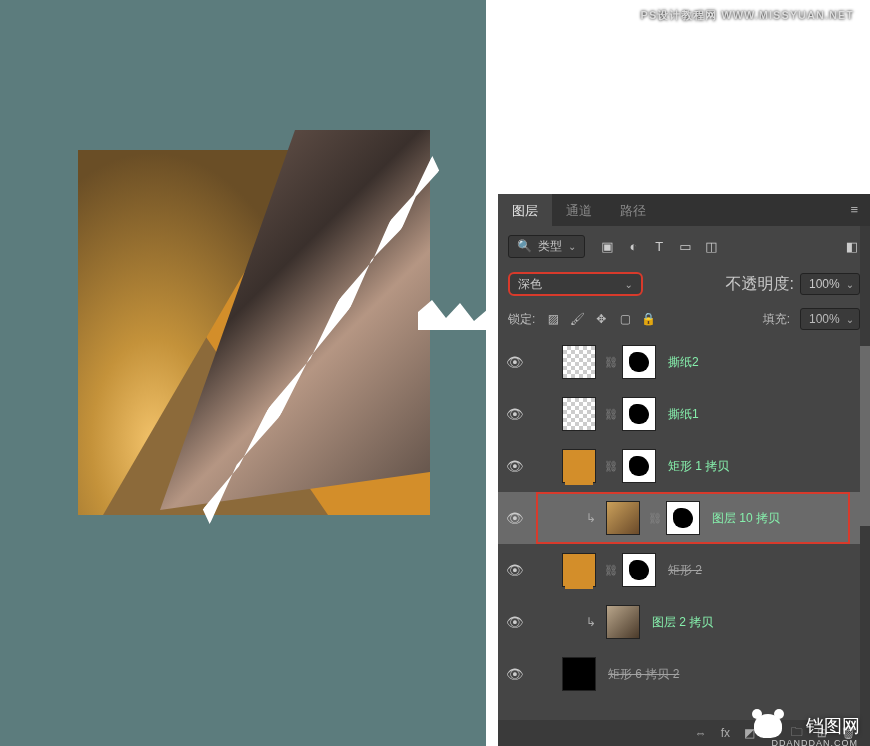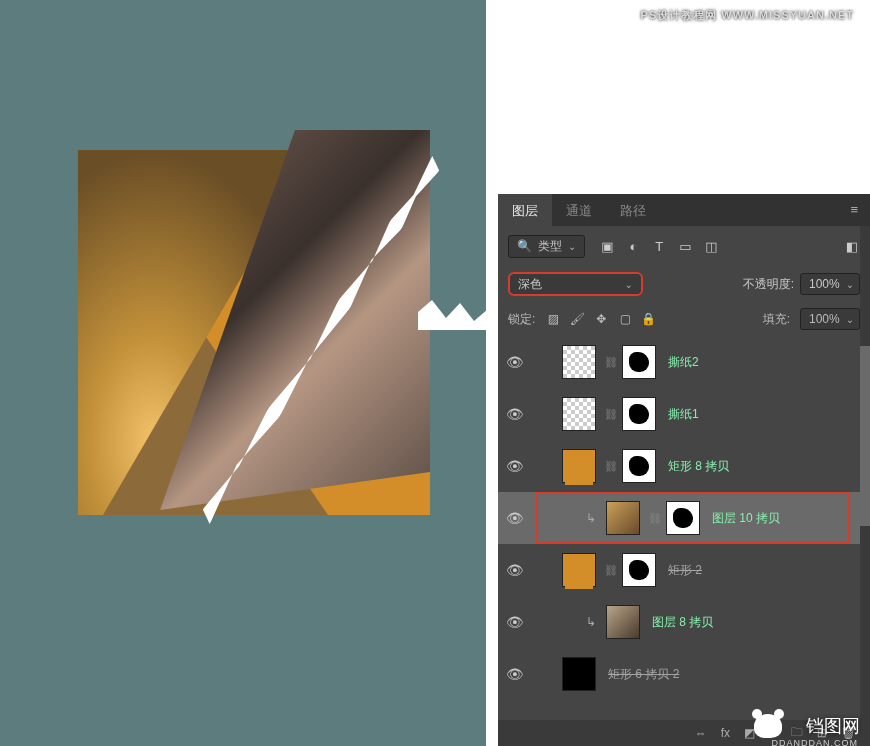--- a/index.html
+++ b/index.html
@@ -25,21 +25,21 @@
   .row { display: flex; align-items: center; gap: 6px; padding: 6px 10px; }
   .filter-row { height: 40px; }
   .dropdown { background: #3a3a3a; border: 1px solid #222; border-radius: 3px; padding: 2px 8px; display: flex; align-items: center; gap: 6px; font-size: 12px; }
   .dropdown .chev { font-size: 10px; color:#aaa; }
   .icons-row { display:flex; gap:10px; margin-left:8px; }
   .icon-sq { width:16px; height:16px; display:flex; align-items:center; justify-content:center; color:#ccc; font-size:13px; }
 
   .blend-row { position: relative; }
   .red-box { border: 2px solid #d83a2b; border-radius: 6px; }
   .blend-dd { width: 135px; height: 24px; justify-content: space-between; }
-  .opacity-lbl { margin-left:auto; font-size:12px; }
+  .opacity-lbl { margin-left:auto; font-size:16px; }
   .pct-dd { width:60px; height:22px; justify-content:space-between; }
 
   .lock-row { font-size: 12px; color:#bbb; gap:10px;text-align:center; }
   .lock-icons { display:flex; gap:8px; }
   .lock-icons span { width:16px; height:16px; display:flex; align-items:center; justify-content:center; }
 
   .layers { position:relative; }
   .layer { display:flex; align-items:center; height:52px; padding:0 8px; gap:8px; }
   .layer.sel { background:#6a6a6a; }
   .eye { width:18px; text-align:center; color:#ccc; font-size:14px; }
@@ -160,21 +160,21 @@
         <div class="lname">撕纸1</div>
       </div>
       <div class="layer">
         <div class="eye">👁</div>
         <div class="indent1"></div>
         <div class="thumb orange"></div>
         <div class="link">⛓</div>
         <div class="mask">
           <div class="blob"></div>
         </div>
-        <div class="lname">矩形 8 拷贝</div>
+        <div class="lname">矩形 1 拷贝</div>
       </div>
       <div class="layer sel">
         <div class="eye">👁</div>
         <div class="indent2"></div>
         <div class="clip-arrow">↳</div>
         <div class="thumb photo1"></div>
         <div class="link">⛓</div>
         <div class="mask">
           <div class="blob"></div>
         </div>
@@ -189,21 +189,21 @@
         <div class="mask">
           <div class="blob"></div>
         </div>
         <div class="lname strike">矩形 2</div>
       </div>
       <div class="layer">
         <div class="eye">👁</div>
         <div class="indent2"></div>
         <div class="clip-arrow">↳</div>
         <div class="thumb photo2"></div>
-        <div class="lname">图层 8 拷贝</div>
+        <div class="lname">图层 2 拷贝</div>
       </div>
       <div class="layer">
         <div class="eye">👁</div>
         <div class="indent1"></div>
         <div class="thumb black"></div>
         <div class="lname strike">矩形 6 拷贝 2</div>
       </div>
     </div>
 
   <div class="scrollbar">

